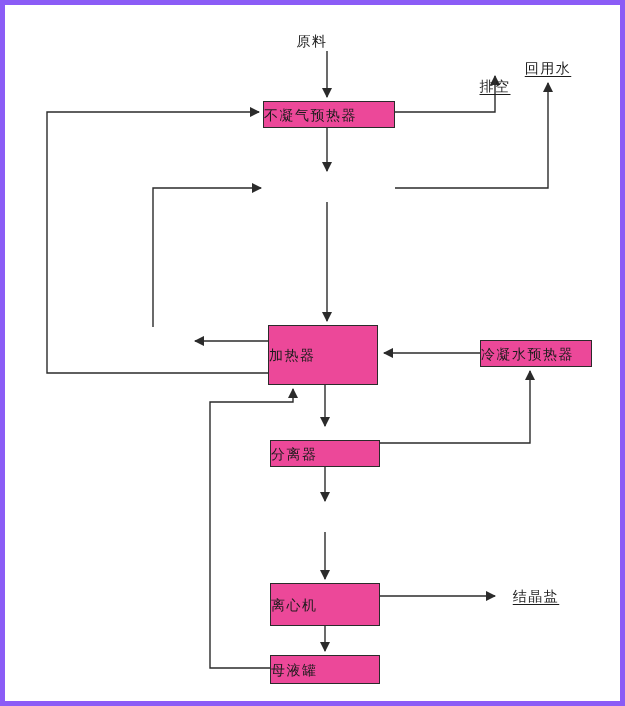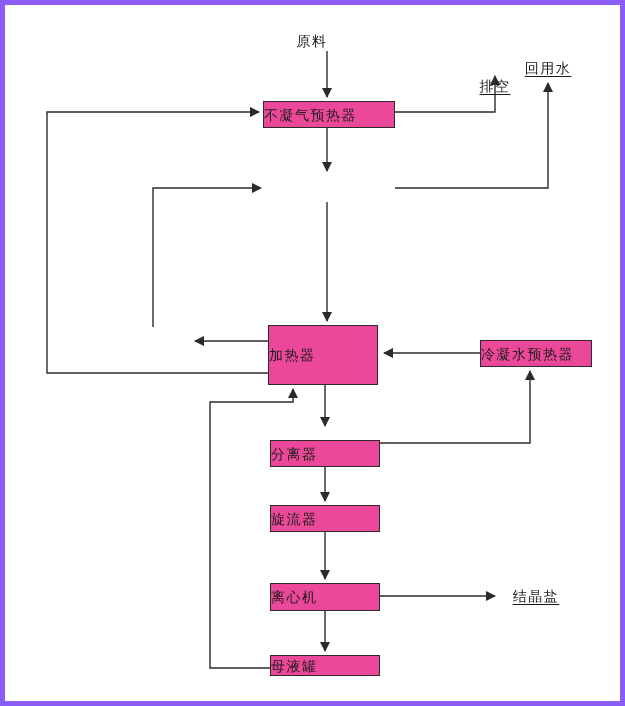--- a/index.html
+++ b/index.html
@@ -82,25 +82,22 @@
   </div>
 
   <div class="box" style="left:475px; top:335px; width:112px; height:27px;">
     <span>冷凝水预热器</span>
   </div>
 
   <div class="box" style="left:265px; top:435px; width:110px; height:27px;">
     <span>分离器</span>
   </div>
 
-  <div class="box" style="left:265px; top:500px; width:110px; height:27px;">
-    <span>旋流器</span>
-  </div>
 
-  <div class="box" style="left:265px; top:578px; width:110px; height:28px;">
+  <div class="box" style="left:265px; top:578px; width:110px; height:43px;">
     <span>离心机</span>
   </div>
 
-  <div class="box" style="left:265px; top:650px; width:110px; height:21px;">
+  <div class="box" style="left:265px; top:650px; width:110px; height:29px;">
     <span>母液罐</span>
   </div>
 
 </div>
 
 </body></html>

